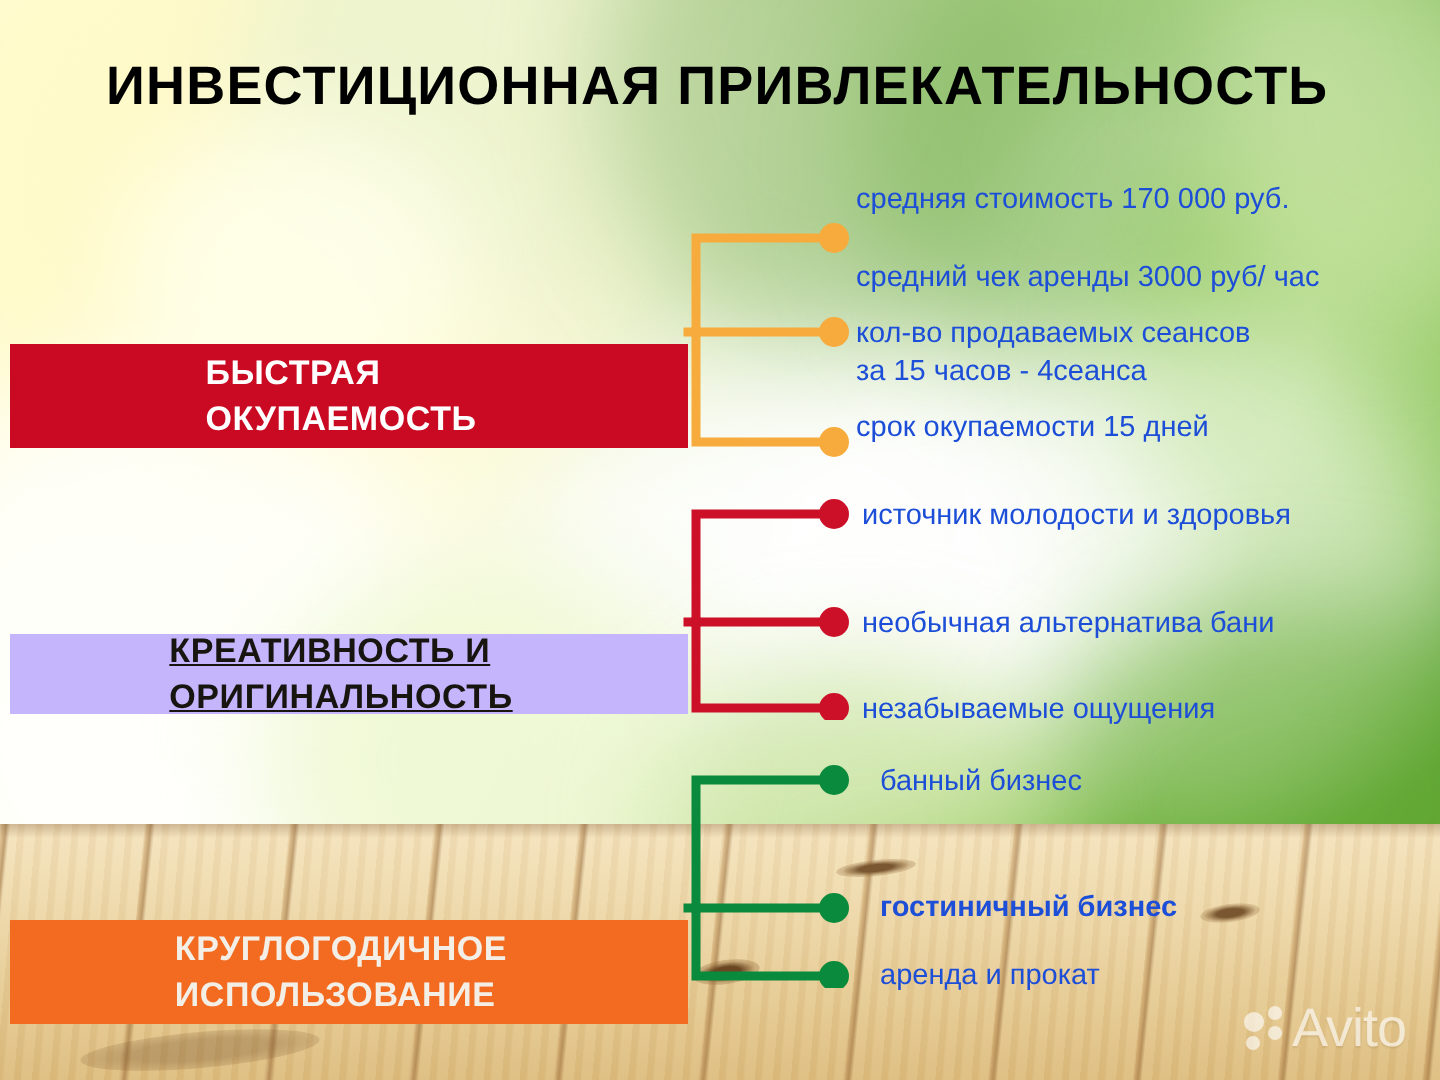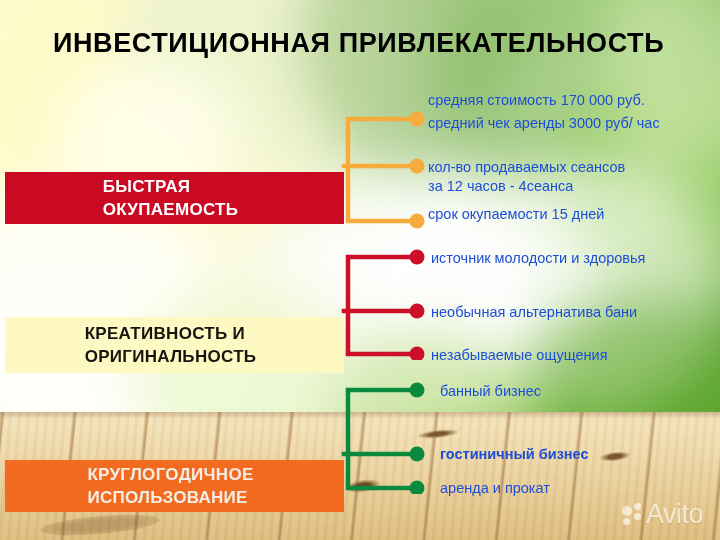--- a/index.html
+++ b/index.html
@@ -95,21 +95,21 @@
   
   .block{
     position:absolute;left:5px;width:339px;
     display:flex;flex-direction:column;align-items:center;justify-content:center;
     font-weight:bold;font-size:17px;line-height:23px;letter-spacing:.3px;
     margin-top:32px;
   }
   .block .l{display:block;}
   .block .inner{transform:translateX(-4px);}
   #block-0{top:140px;height:52px;background:#c90a22;color:#ffffff;}
-  #block-1{top:285px;height:56px;background:#fef9c3;color:#17150f;}
+  #block-1{top:285px;height:40px;background:#c4b5fd;color:#17150f;text-decoration:underline;}
   #block-2{top:428px;height:52px;background:#f36a21;color:#f4efe6;}
 
   
   .bracket{position:absolute;}
 
   
   .bullet{
     position:absolute;
     font-size:14.5px;line-height:19px;color:#1d4ed8;white-space:nowrap;
   }
@@ -176,25 +176,25 @@
     </g>
   </svg>
   <svg class="dot-layer" style="position:absolute;left:340px;top:108px;width:90px;height:124px;pointer-events:none;" width="90" height="124">
     <circle cx="77" cy="11" r="7.5" fill="#f6ab3c"></circle>
     <circle cx="77" cy="58" r="7.5" fill="#f6ab3c"></circle>
     <circle cx="77" cy="113" r="7.5" fill="#f6ab3c"></circle>
   </svg>
 
   <div class="bullet" style="left:428px;top:91px;">
     <div>средняя стоимость 170 000 руб.</div>
-    <div style="margin-top:4px;">средний чек аренды 3000 руб/ час</div>
+    <div style="margin-top:20px;">средний чек аренды 3000 руб/ час</div>
   </div>
   <div class="bullet" style="left:428px;top:158px;">
     <div>кол-во продаваемых сеансов</div>
-    <div>за 12 часов  -  4сеанса</div>
+    <div>за 15 часов  -  4сеанса</div>
   </div>
   <div class="bullet" style="left:428px;top:205px;">
     <div>срок окупаемости 15 дней</div>
   </div>
 
   <div class="block" id="block-1">
     <div class="inner">
       <span class="l">КРЕАТИВНОСТЬ И</span>
       <span class="l">ОРИГИНАЛЬНОСТЬ</span>
     </div>

